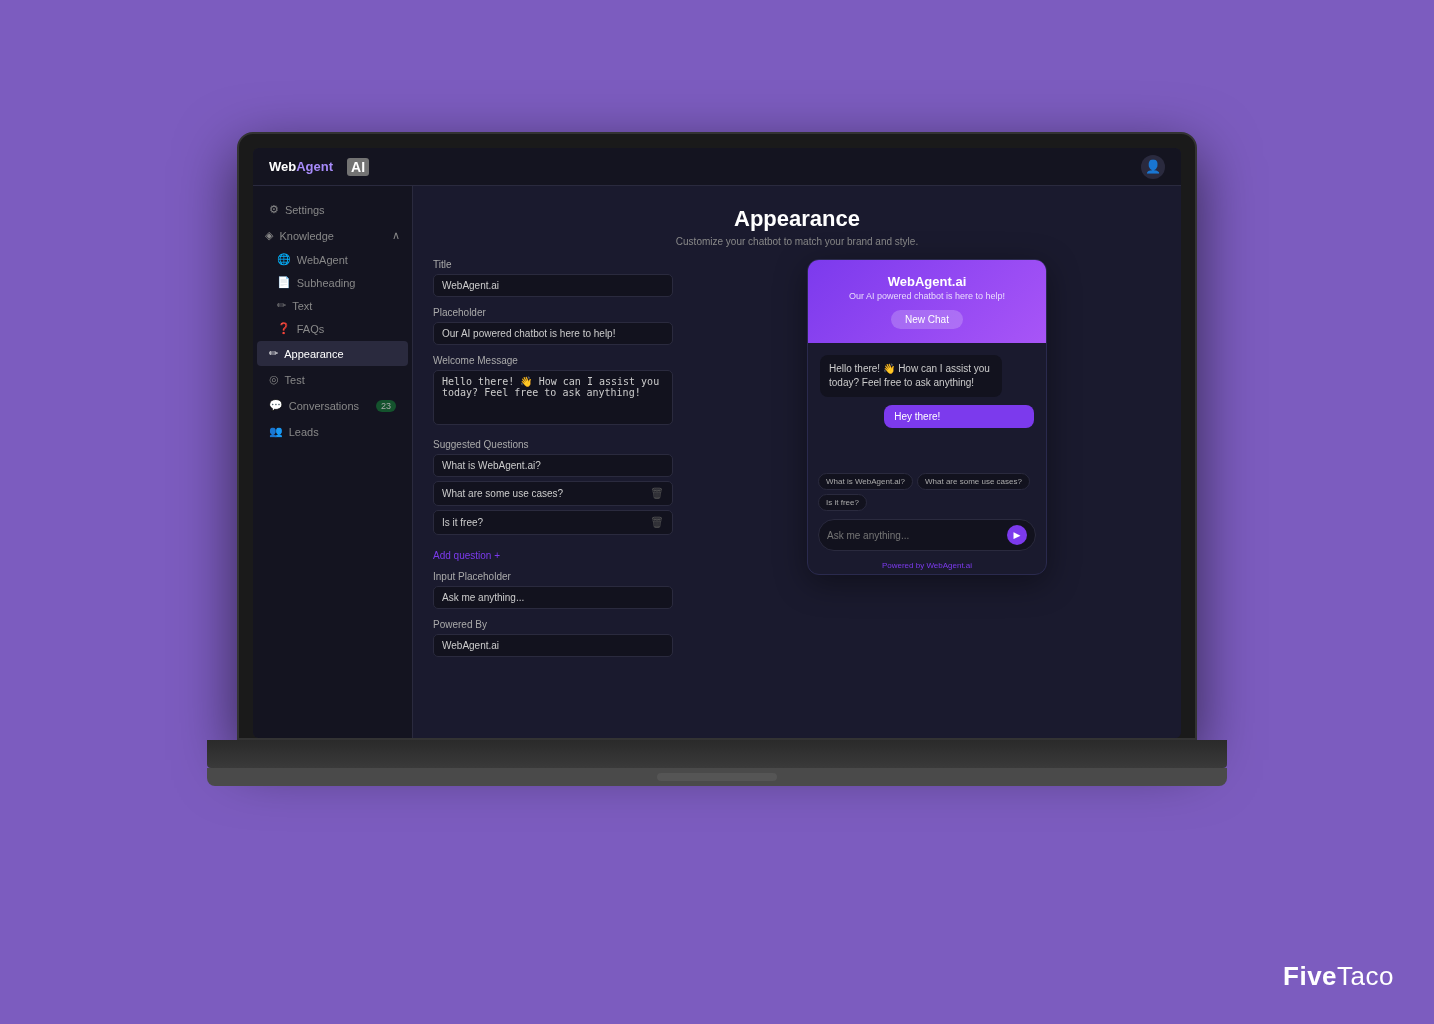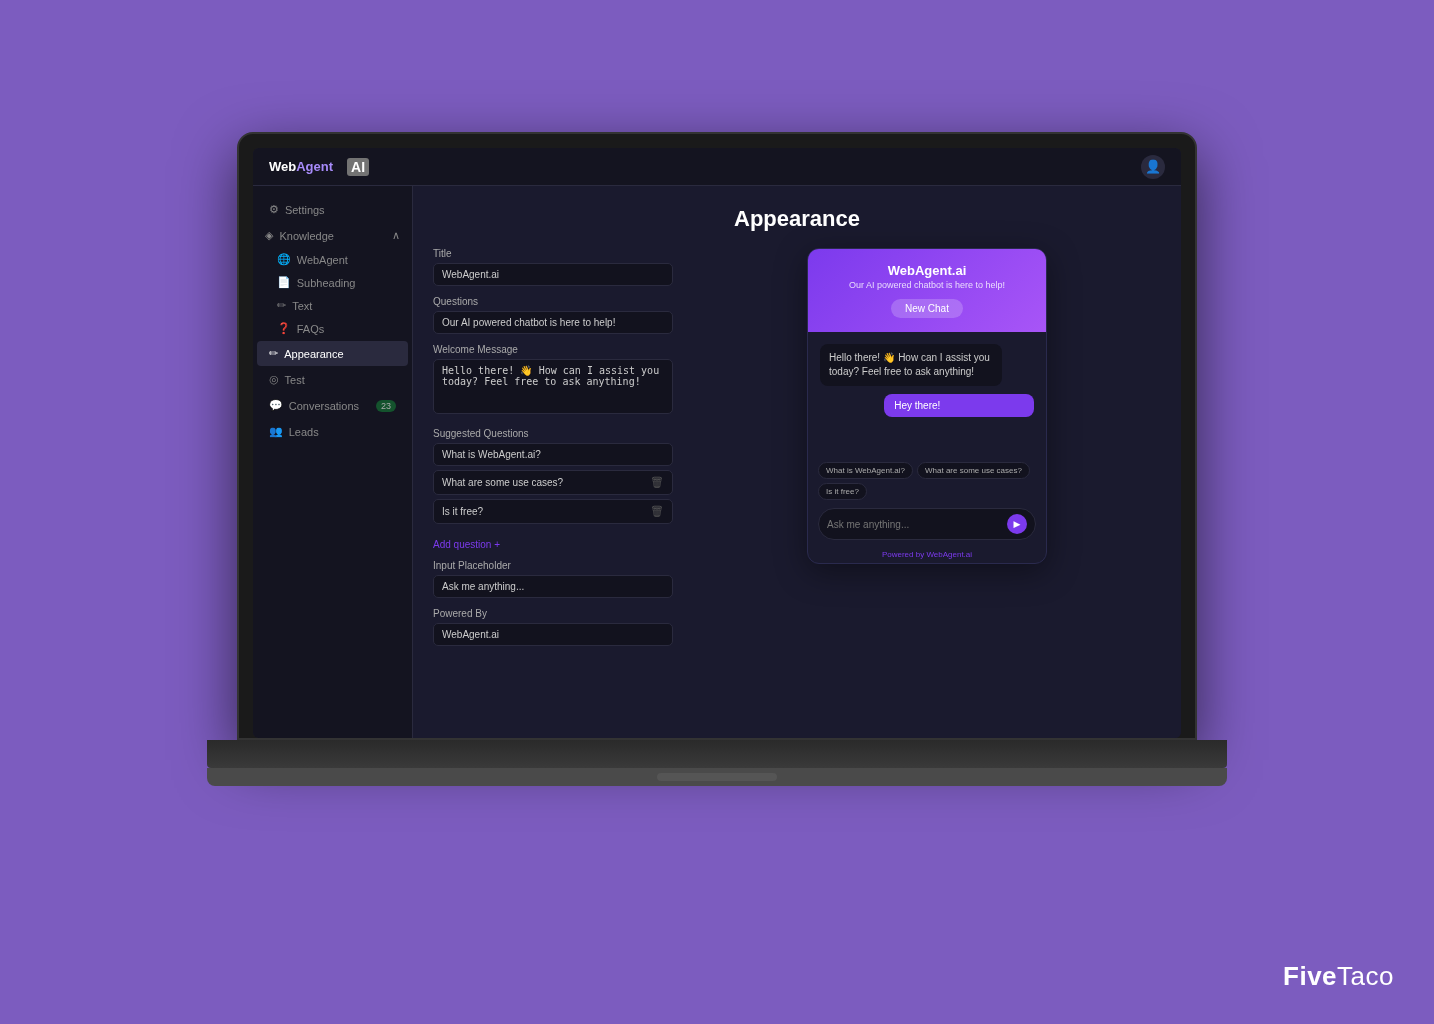--- a/index.html
+++ b/index.html
@@ -512,33 +512,34 @@
             </div>
             <div class="sidebar-item">
               <span class="sidebar-item-icon">👥</span>
               <span>Leads</span>
             </div>
           </div>
 
           <div class="main-content">
             <div class="page-header">
               <div class="page-title">Appearance</div>
+              <div class="page-subtitle">Customize your chatbot to match your brand and style.</div>
             </div>
 
             <div class="content-area">
 
               <div class="form-panel">
 
                 <div class="form-section">
                   <label class="form-label">Title</label>
                   <input class="form-input" type="text" value="WebAgent.ai" style="">
                 </div>
 
                 <div class="form-section">
-                  <label class="form-label">Questions</label>
+                  <label class="form-label">Placeholder</label>
                   <input class="form-input" type="text" value="Our AI powered chatbot is here to help!" style="">
                 </div>
 
 
                 <div class="form-section">
                   <label class="form-label">Welcome Message</label>
                   <textarea class="form-textarea" style="">Hello there! 👋 How can I assist you today? Feel free to ask anything!</textarea>
                 </div>
 
                 <div class="form-section">

